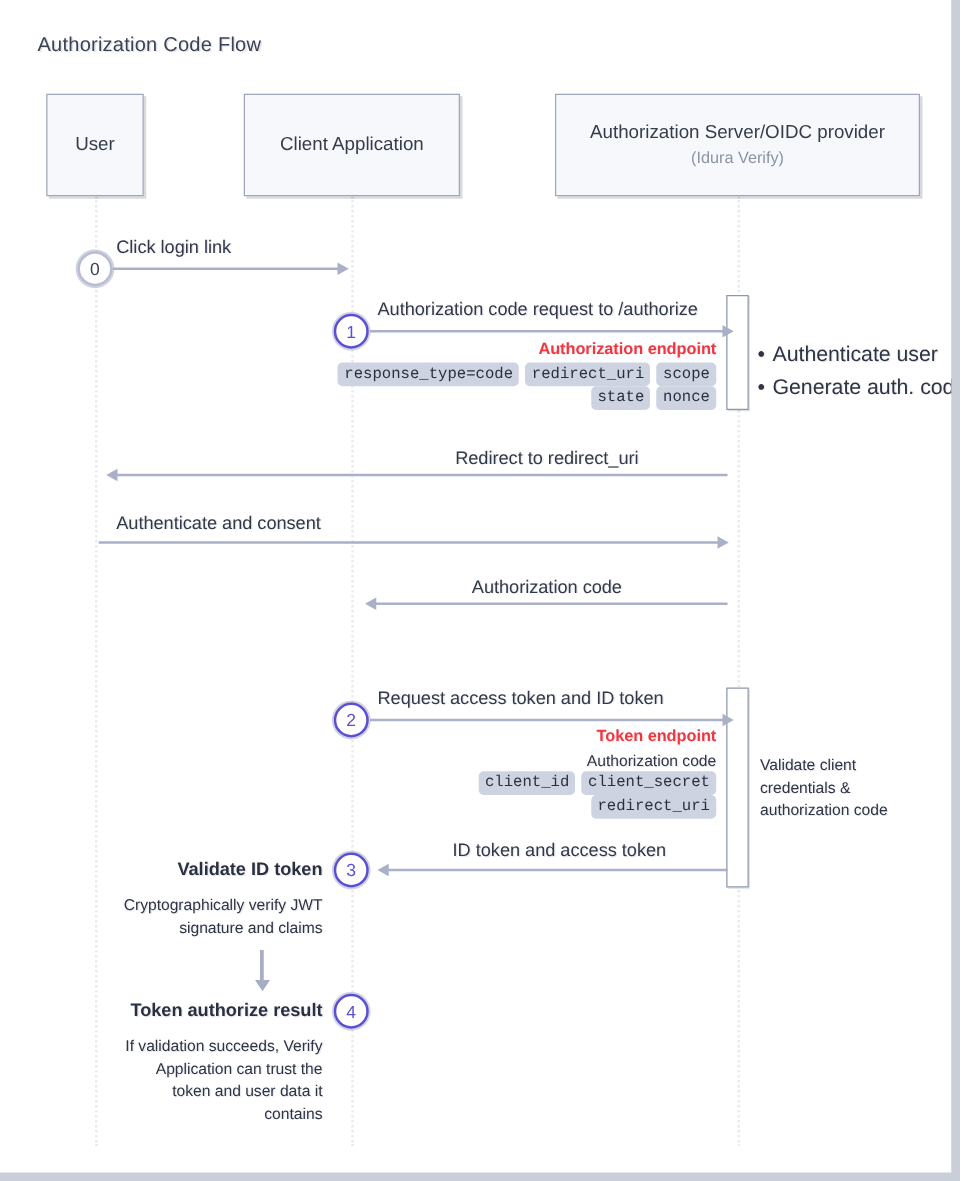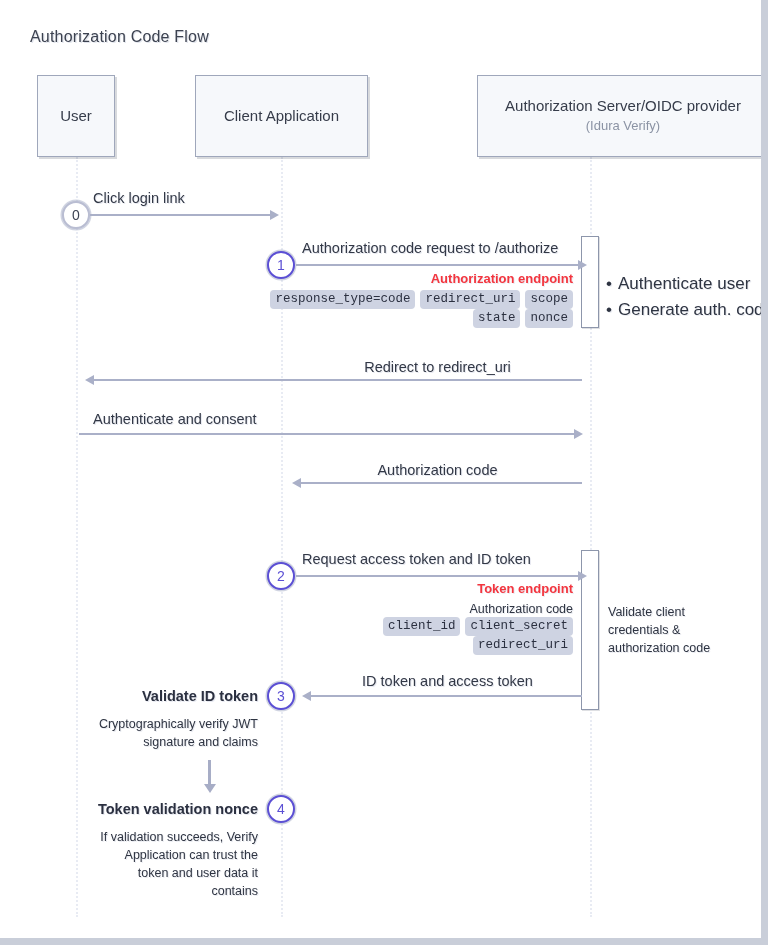--- a/index.html
+++ b/index.html
@@ -197,21 +197,21 @@
   <div class="abs lifeline" style="left:590px; top:157px; height:760px;"></div>
 
   <div class="abs participant" style="left:37px; top:75px; width:78px; height:82px;">
     <div class="pname">User</div>
   </div>
 
   <div class="abs participant" style="left:195px; top:75px; width:173px; height:82px;">
     <div class="pname">Client Application</div>
   </div>
 
-  <div class="abs participant" style="left:444px; top:75px; width:292px; height:82px;margin-left:33px;">
+  <div class="abs participant" style="left:444px; top:75px; width:292px; height:82px;">
     <div class="pname">Authorization Server/OIDC provider</div>
     <div class="psub">(Idura Verify)</div>
   </div>
 
   <div class="abs activation" style="left:581px; top:236px; width:18px; height:92px;"></div>
   <div class="abs activation" style="left:581px; top:550px; width:18px; height:160px;"></div>
 
   <div class="abs msg" style="left:93px; top:190px;">Click login link</div>
   <div class="abs arrow-line" style="left:90px; top:214px; width:182px;"></div>
   <div class="abs arrow-head right" style="left:270px; top:210px;"></div>
@@ -275,17 +275,17 @@
   <div class="abs arrow-head left" style="left:302px; top:691px;"></div>
   <div class="abs step" style="left:267px; top:682px;">3</div>
   <div class="abs steplabel" style="left:80px; top:688px; width:178px;">Validate ID token</div>
 
   <div class="abs note r" style="left:88px; top:715px; width:170px;">Cryptographically verify JWT signature and claims</div>
 
   <div class="abs vline" style="left:208px; top:760px; height:26px;"></div>
   <div class="abs vhead" style="left:204px; top:784px;"></div>
 
   <div class="abs step" style="left:267px; top:795px;">4</div>
-  <div class="abs steplabel" style="left:80px; top:801px; width:178px;">Token validation nonce</div>
+  <div class="abs steplabel" style="left:80px; top:801px; width:178px;">Token authorize result</div>
 
   <div class="abs note r" style="left:95px; top:828px; width:163px;">If validation succeeds, Verify Application can trust the token and user data it contains</div>
 
 </div>
 
 </body></html>

